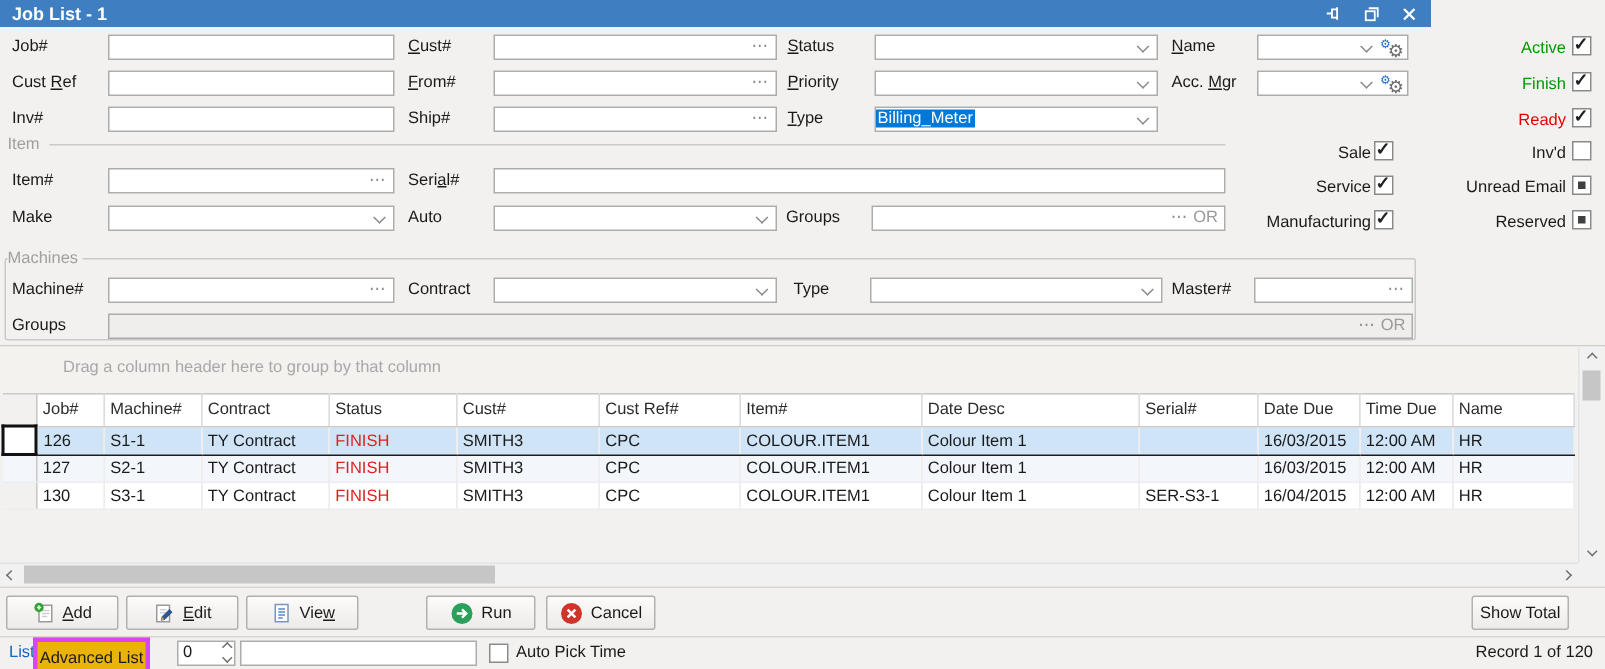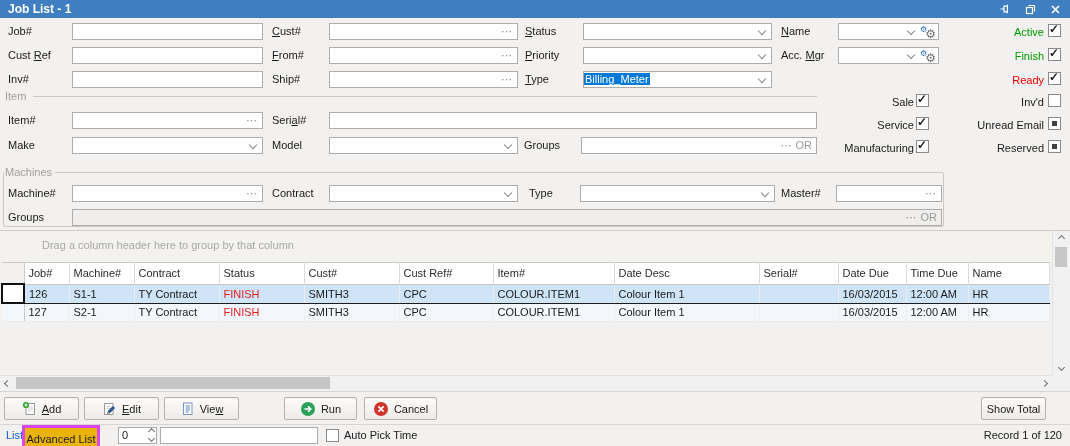--- a/index.html
+++ b/index.html
@@ -1,19 +1,19 @@
 <!DOCTYPE html>
 <html><head>
 <meta charset="utf-8">
 <style>
   html,body{margin:0;padding:0;background:#d8d8d8;}
   #window{position:relative;width:1070px;height:446px;background:#f2f1ef;overflow:hidden;
           font-family:"Liberation Sans",sans-serif;font-size:11px;color:#1a1a1a;}
   
-  #titlebar{position:absolute;left:0;top:0;width:1070px;height:18px;background:#3f7ec0;}
+  #titlebar{position:absolute;left:0;top:0;width:954px;height:18px;background:#3f7ec0;}
   #titlebar .title{position:absolute;left:8px;top:0;line-height:18px;color:#fff;font-weight:bold;font-size:12px;}
   #titlebar .tb-icons{position:absolute;right:8px;top:0;height:18px;display:flex;align-items:center;gap:11px;}
   .tb-btn{display:flex;align-items:center;justify-content:center;width:14px;height:14px;cursor:default;}
   
   .lbl{position:absolute;height:17px;line-height:17px;white-space:nowrap;}
   .rlbl{position:absolute;height:15px;line-height:15px;white-space:nowrap;}
   .fld{position:absolute;height:17px;background:#fff;border:1px solid #acacac;box-sizing:border-box;line-height:15px;}
   .fld.dis{background:#efeeec;}
   .ell{position:absolute;right:4px;top:0;line-height:14px;color:#8a8a8a;letter-spacing:1px;}
   .ortxt{position:absolute;right:4px;top:0;line-height:15px;color:#9a9a9a;}
@@ -173,21 +173,21 @@
   <div class="fld" style="left:329px;top:112px;width:488px"></div>
   <span class="rlbl" style="right:156px;top:118px">Service</span>
   <span class="cb checked" style="left:916px;top:117px"></span>
   <span class="rlbl" style="right:26px;top:118px">Unread Email</span>
   <span class="cb indet" style="left:1048px;top:117px"></span>
 
   <span class="lbl" style="left:8px;top:137px">Make</span>
   <div class="fld" style="left:72px;top:137px;width:191px">
       <span class="chev"></span>
     </div>
-  <span class="lbl" style="left:272px;top:137px">Model</span>
+  <span class="lbl" style="left:272px;top:137px">Auto</span>
   <div class="fld" style="left:329px;top:137px;width:189px">
       <span class="chev"></span>
     </div>
   <span class="lbl" style="left:524px;top:137px">Groups</span>
   <div class="fld" style="left:581px;top:137px;width:236px">
     <span class="ortxt"><span class="ell2">⋯</span><span>OR</span></span>
   </div>
   <span class="rlbl" style="right:156px;top:141px">Manufacturing</span>
   <span class="cb checked" style="left:916px;top:140px"></span>
   <span class="rlbl" style="right:26px;top:141px">Reserved</span>
@@ -278,20 +278,35 @@
       <td class="status">FINISH</td>
           <td>SMITH3</td>
           <td>CPC</td>
       <td>COLOUR.ITEM1</td>
           <td>Colour Item 1</td>
           <td></td>
       <td>16/03/2015</td>
           <td>12:00 AM</td>
           <td>HR</td>
     </tr>
+    <tr>
+      <td class="ind"></td>
+          <td>130</td>
+          <td>S3-1</td>
+          <td>TY Contract</td>
+      <td class="status">FINISH</td>
+          <td>SMITH3</td>
+          <td>CPC</td>
+      <td>COLOUR.ITEM1</td>
+          <td>Colour Item 1</td>
+          <td>SER-S3-1</td>
+      <td>16/04/2015</td>
+          <td>12:00 AM</td>
+          <td>HR</td>
+    </tr>
   </tbody>
     </table>
 
   <div id="hsb">
     <span class="arrow" style="left:0">
         <span class="pchev" style="transform:rotate(45deg)"></span>
       </span>
     <span class="thumb"></span>
     <span class="arrow" style="left:1037px">
         <span class="pchev" style="transform:rotate(225deg)"></span>

